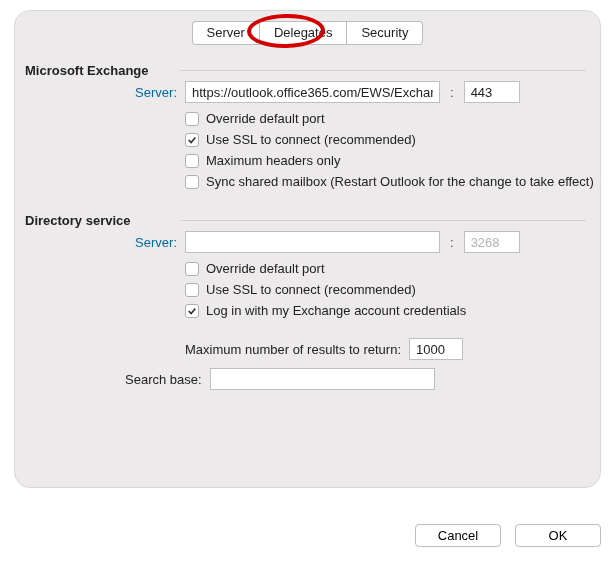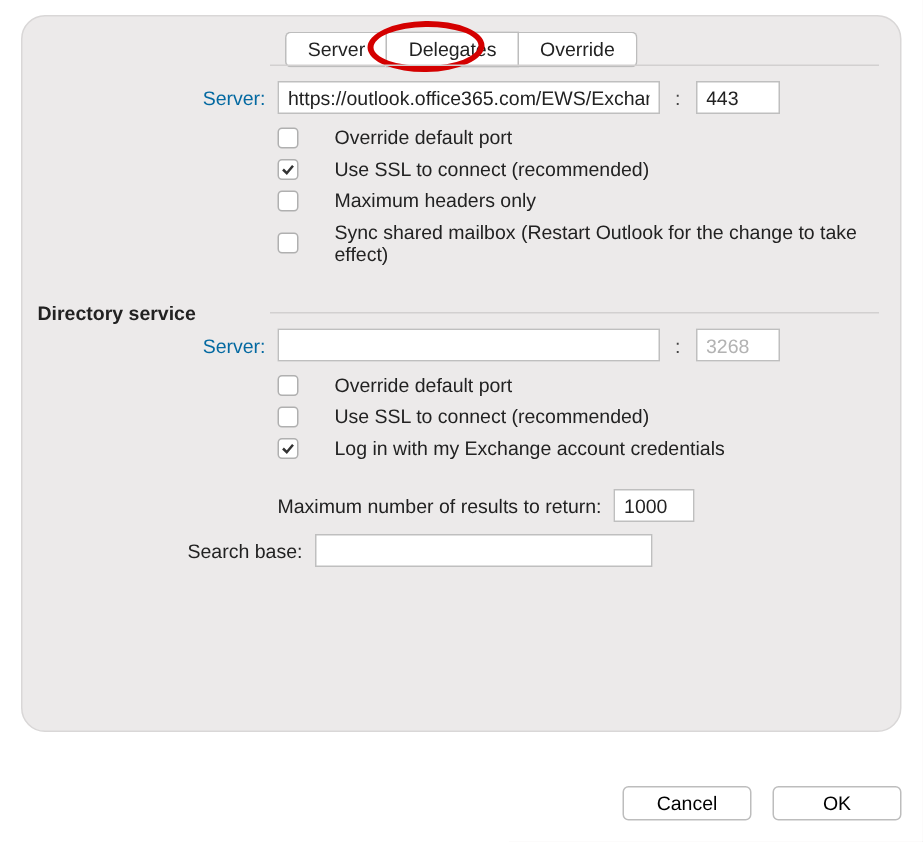--- a/index.html
+++ b/index.html
@@ -123,21 +123,21 @@
   .field.dir-port   { width: 56px; }
   .field.results { width: 54px; }
   .field.searchbase { width: 225px; }
   .colon { padding: 0 4px; color: #444; }
   
   .check-row {
     display: flex;
     align-items: center;
     margin-left: 170px;
     margin-bottom: 6px;
-    gap: 24px;
+    gap: 7px;
     font-size: 13px;
     color: #222;
   }
   .chk {
     width: 14px;
     height: 14px;
     border: 1px solid #b0b0b0;
     border-radius: 3px;
     background: #fff;
     display: inline-flex;
@@ -175,26 +175,27 @@
 </head>
 <body>
 
 <div class="window">
   <div class="panel">
 
     <div class="segmented">
       <div class="seg-wrap">
         <div class="seg-btn first">Server</div>
         <div class="seg-btn mid">Delegates</div>
-        <div class="seg-btn last">Override</div>
+        <div class="seg-btn last">Security</div>
         <div class="seg-circle"></div>
       </div>
     </div>
 
     <div class="section">
+      <span class="section-title">Microsoft Exchange</span>
       <div class="divider-after-title"></div>
 
       <div class="row">
         <div class="label-col">Server:</div>
         <div class="ctrl-col">
           <input type="text" class="field server" value="https://outlook.office365.com/EWS/Exchang" style="">
           <span class="colon">:</span>
           <input type="text" class="field port" value="443" style="">
         </div>
       </div>

